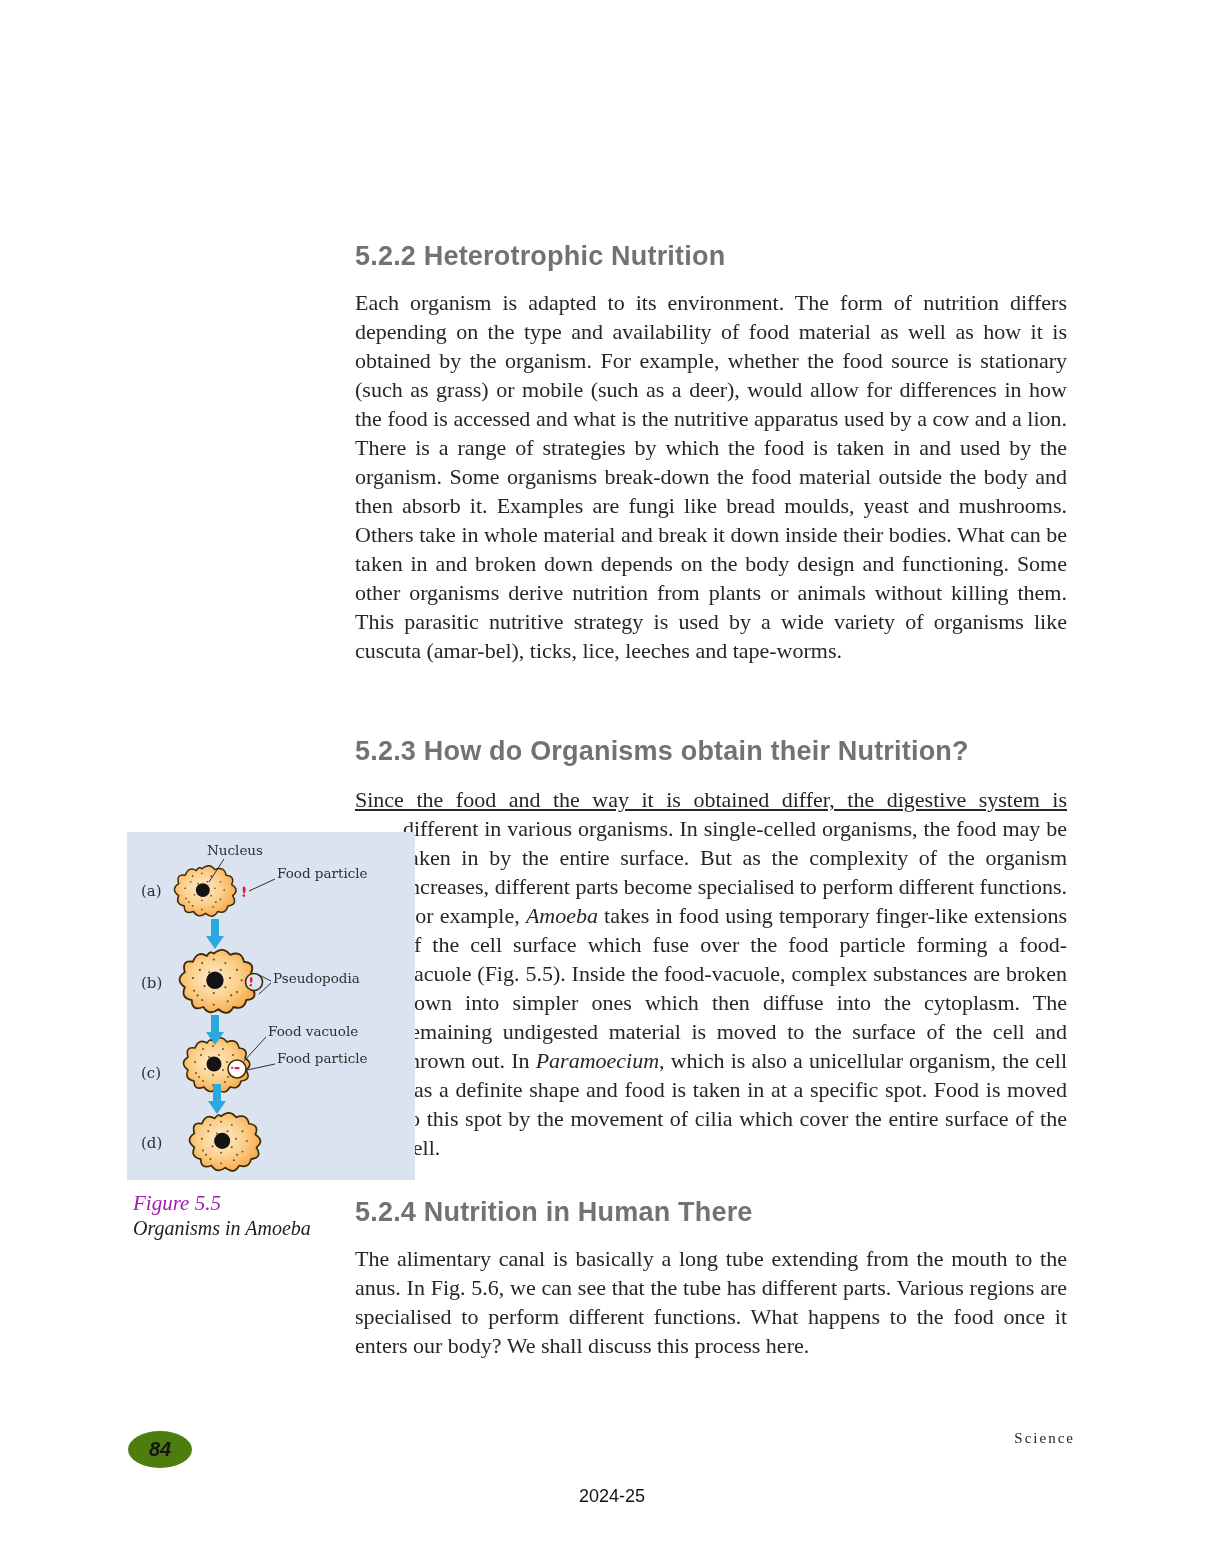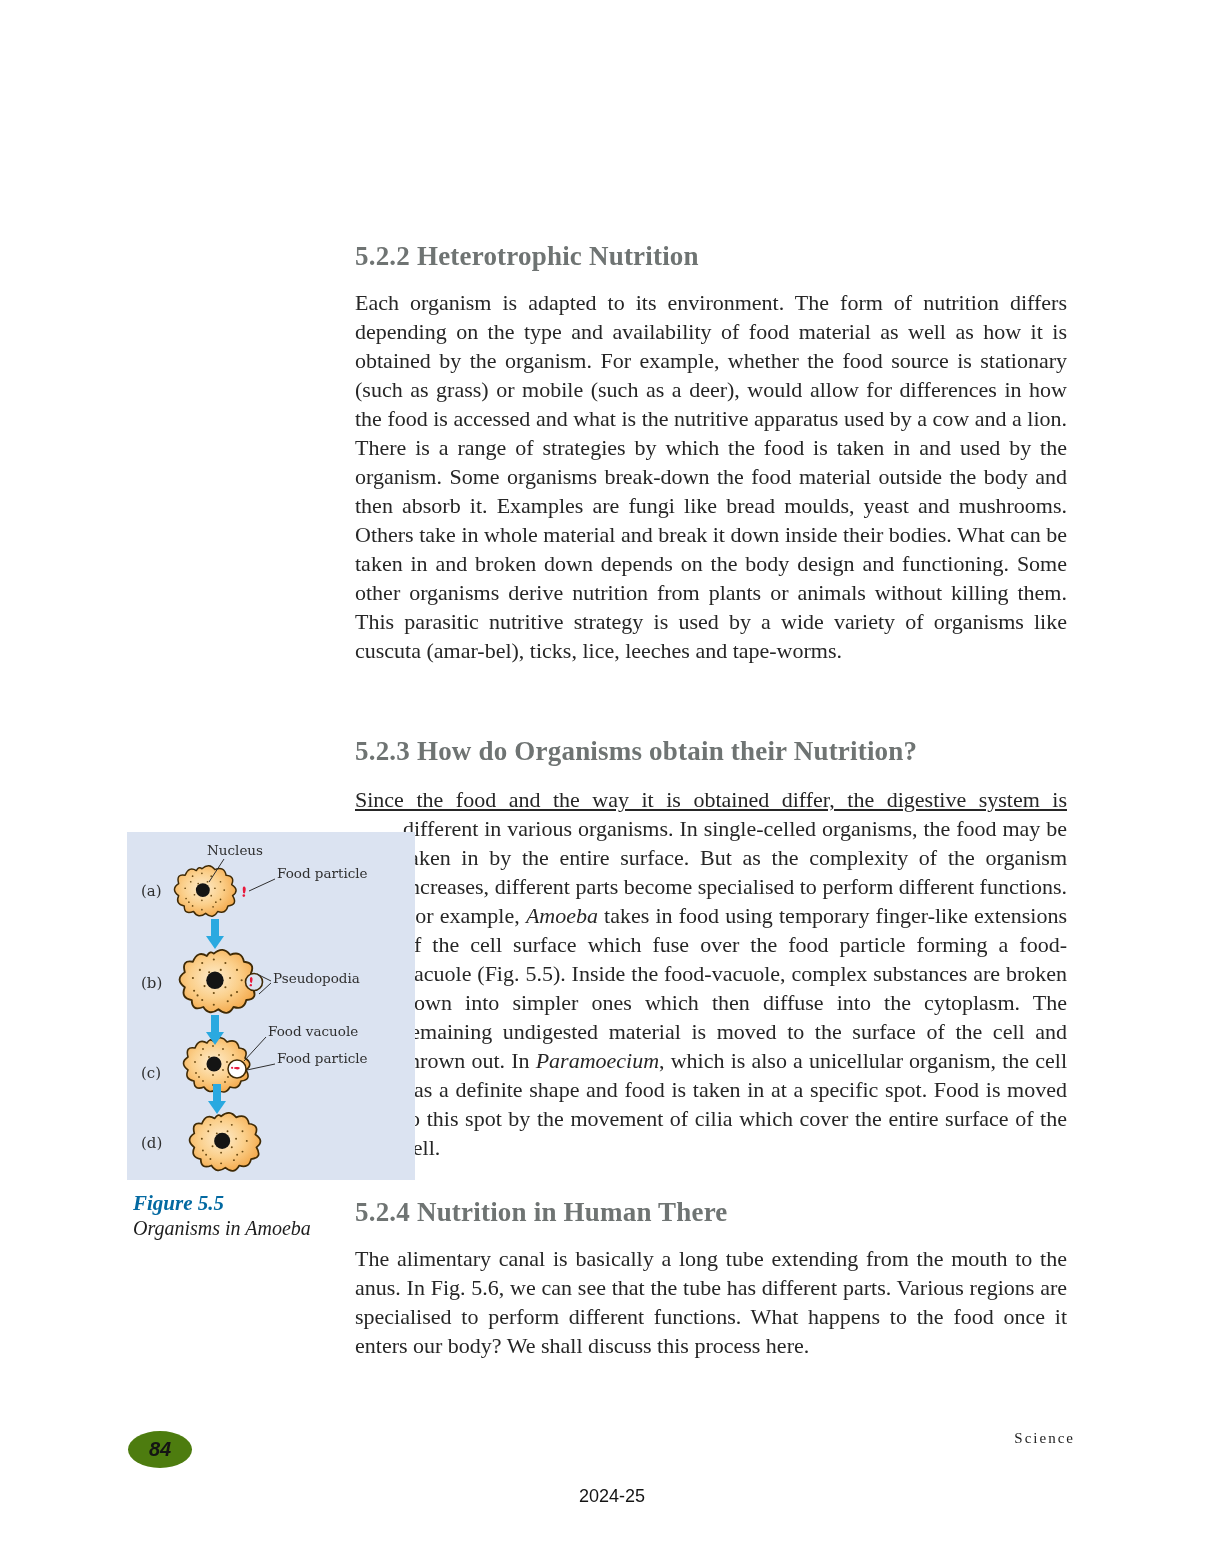--- a/index.html
+++ b/index.html
@@ -1,24 +1,24 @@
 <!DOCTYPE html>
 <html><head>
 <meta charset="utf-8">
 <style>
   html,body{margin:0;padding:0;background:#ffffff;}
   #page{position:relative;width:1224px;height:1565px;background:#ffffff;overflow:hidden;
         font-family:"Liberation Serif","DejaVu Serif",serif;color:#262626;}
   .abs{position:absolute;}
   .body-text{font-size:22px;line-height:29px;text-align:justify;color:#262626;}
   .body-text.lead-line{text-align-last:justify;white-space:nowrap;text-decoration:underline;}
-  .heading{font-family:Liberation Serif, serif;font-weight:700;
+  .heading{font-family:Liberation Sans, sans-serif;font-weight:700;
            font-size:27px;color:#6f7473;letter-spacing:0.2px;}
   .fig-box{background:#dbe3f1;}
-  .fig-caption-title{font-size:21px;font-weight:700;font-style:italic;color:#0369a1;}
+  .fig-caption-title{font-size:21px;font-weight:400;font-style:italic;color:#a21caf;}
   .fig-caption-sub{font-size:20px;font-style:italic;color:#1d1d1d;line-height:24px;}
   .page-badge{background:#4d7c0f;border-radius:50%;width:64px;height:37px;
               display:flex;align-items:center;justify-content:center;
               font-family:"Liberation Sans",sans-serif;font-weight:700;font-size:20px;color:#141414;font-style:italic;}
   .book-name{font-size:15px;letter-spacing:2px;color:#1d1d1d;}
   .year-line{font-family:"Liberation Sans","DejaVu Sans",sans-serif;font-size:18px;color:#141414;}
   svg text{font-family:"DejaVu Serif","Liberation Serif",serif;}
   .fig-label{font-size:13.5px;fill:#2f2f2f;}
   .fig-rowlabel{font-size:15px;fill:#2f2f2f;}
 </style>

